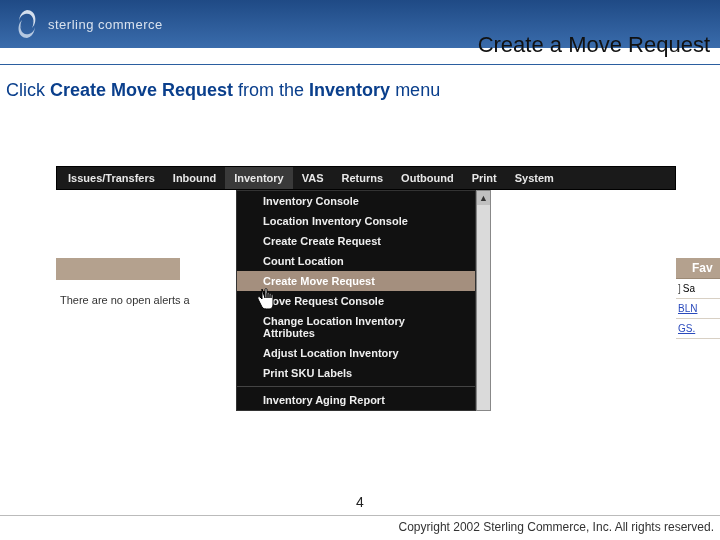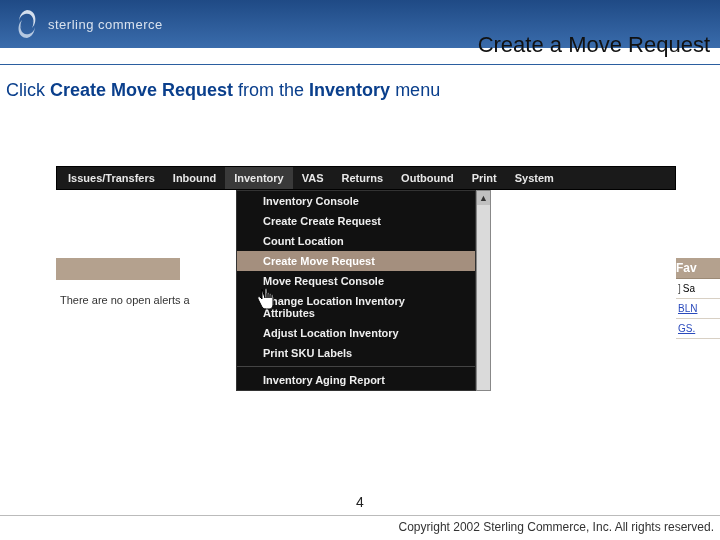--- a/index.html
+++ b/index.html
@@ -158,21 +158,21 @@
     position: absolute;
     right: 0;
     top: 258px;
     width: 44px;
   }
   .fav-header {
     background: #b4a18e;
     color: #fff;
     font-size: 12px;
     font-weight: bold;
-    padding: 3px 0;
+    padding: 3px 16px;
     border-bottom: 1px solid #9c8a76;
   }
   .fav-row {
     font-size: 10px;
     padding: 4px 2px;
     border-bottom: 1px solid #d8d0c4;
     display: flex;
     gap: 2px;
     font-family: Verdana, Arial, sans-serif;
   }
@@ -251,20 +251,21 @@
       <div class="mi">VAS</div>
       <div class="mi">Returns</div>
       <div class="mi">Outbound</div>
       <div class="mi">Print</div>
       <div class="mi">System</div>
     </div>
 
   <div class="dropdown-wrap">
     <div class="dropdown" id="dropdown">
         <div class="dd-item">Inventory Console</div>
+        <div class="dd-item">Location Inventory Console</div>
         <div class="dd-item">Create Create Request</div>
         <div class="dd-item">Count Location</div>
         <div class="dd-item hovered">Create Move Request</div>
         <div class="dd-item">Move Request Console</div>
         <div class="dd-item">Change Location Inventory Attributes</div>
         <div class="dd-item">Adjust Location Inventory</div>
         <div class="dd-item">Print SKU Labels</div>
         <div class="dd-sep"></div>
         <div class="dd-item">Inventory Aging Report</div>
       </div>

